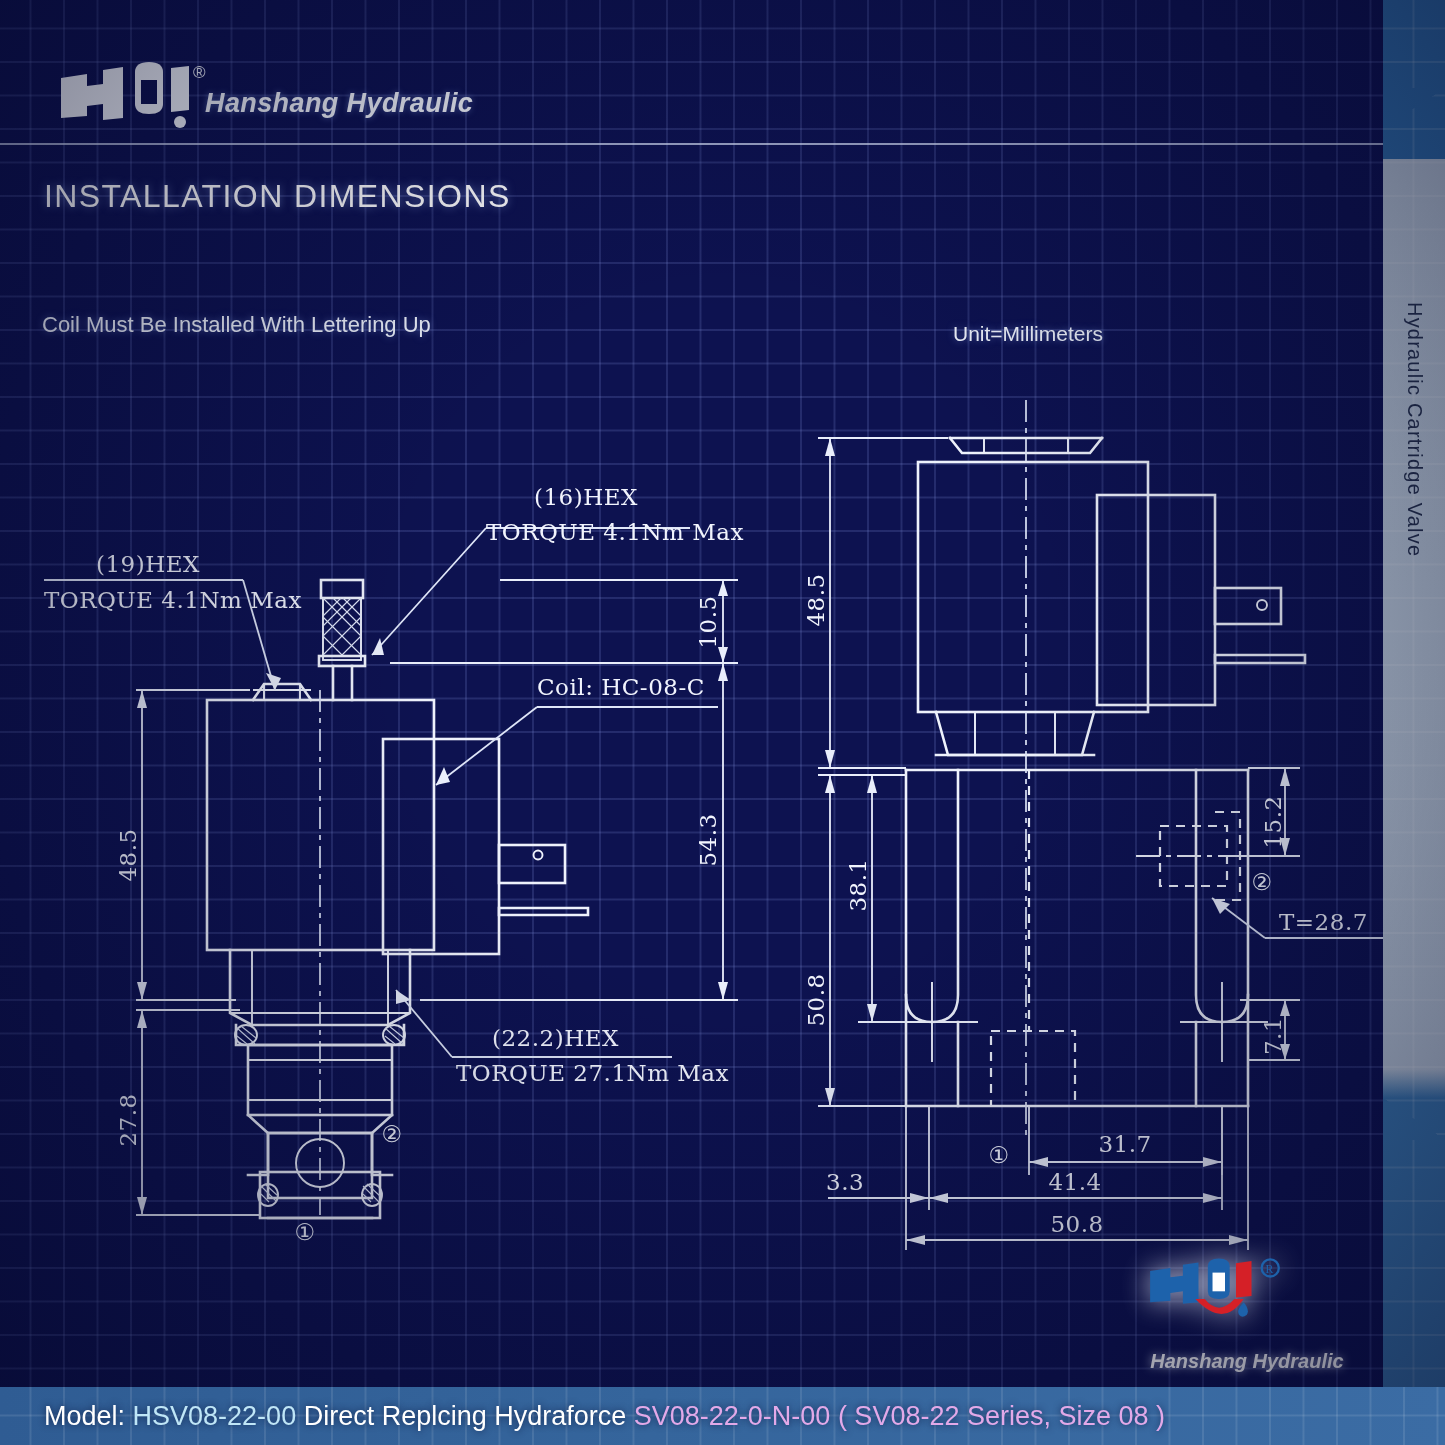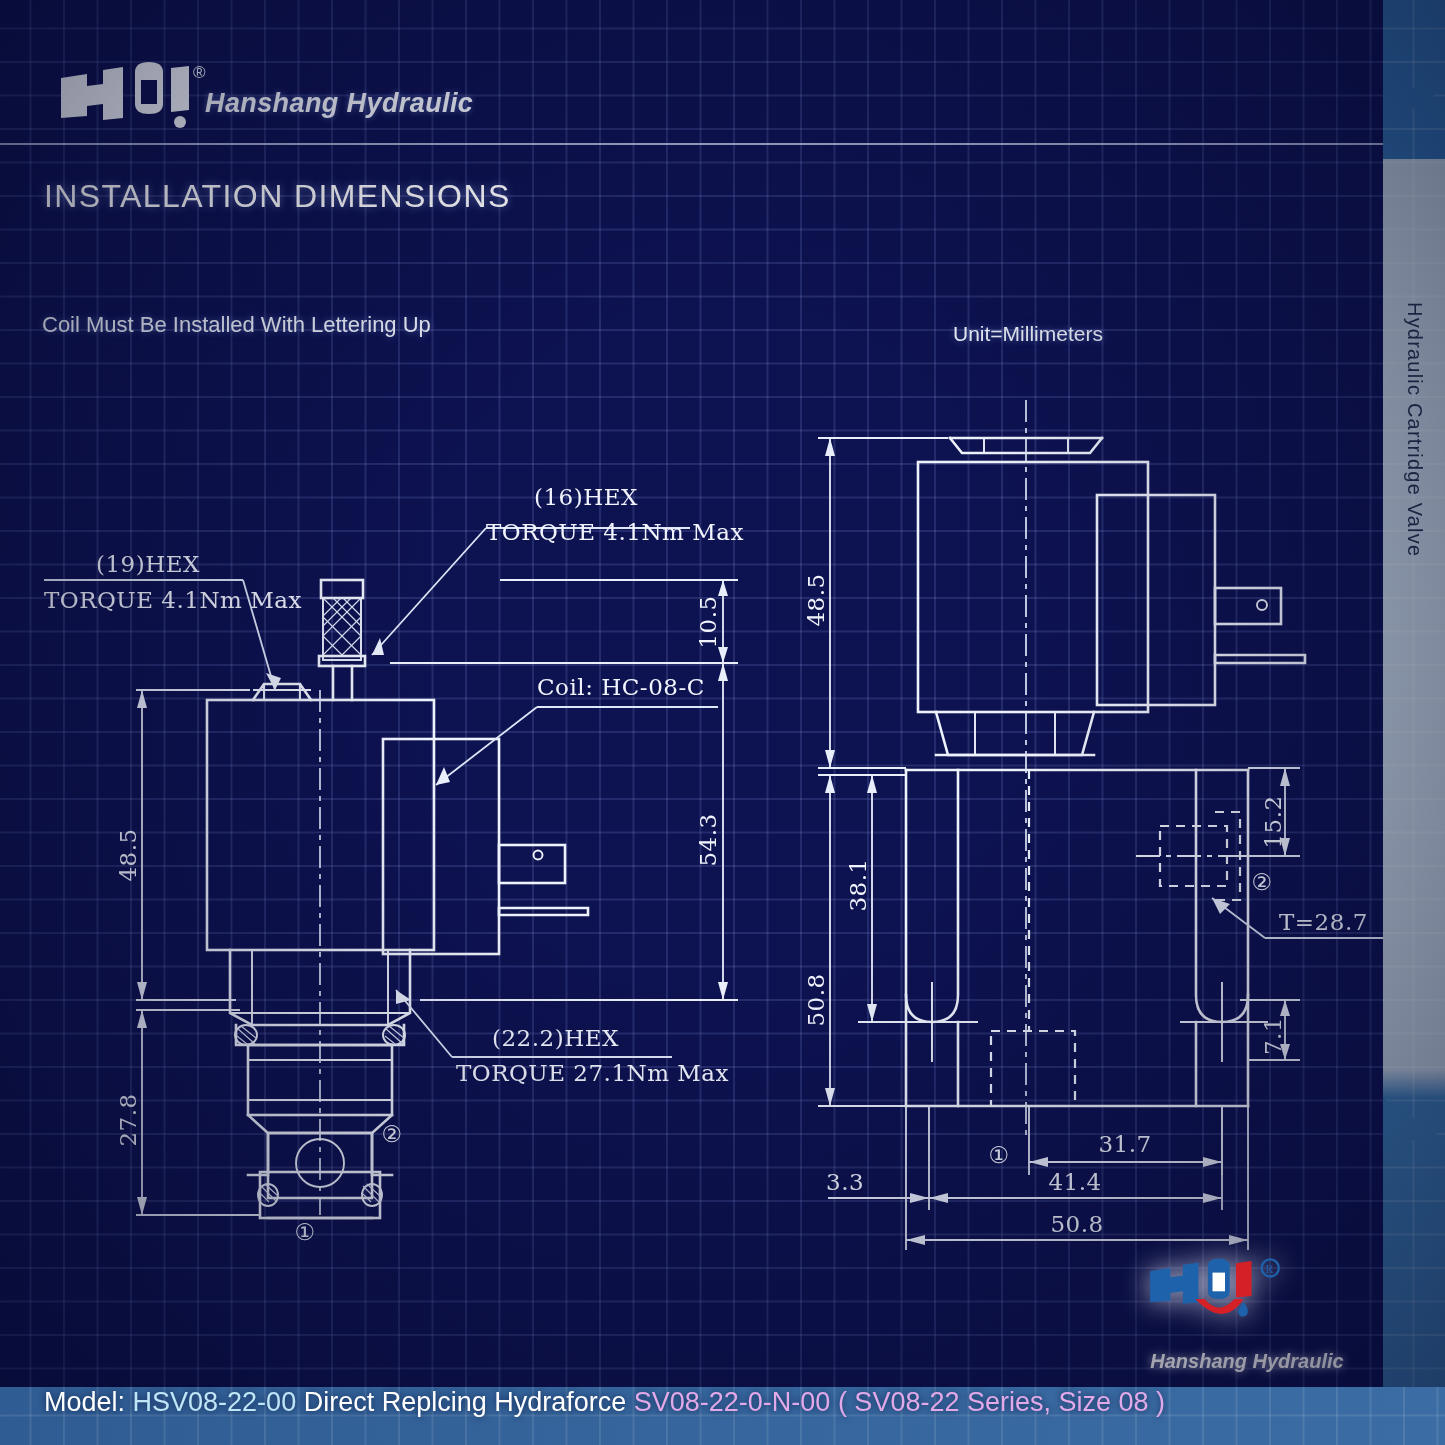--- a/index.html
+++ b/index.html
@@ -86,21 +86,21 @@
   }
   #note-unit{
     position:absolute; left:953px; top:322px;
     font-size:21px; color:#eef2fb;
     text-shadow:0 0 7px rgba(150,180,255,0.5);
   }
   
   #footer{
     position:absolute; left:0; bottom:0; width:1445px; height:58px;
     background:linear-gradient(90deg,#2f5c93 0%, #35659c 45%, #3b6ca4 100%);
-    display:flex; 
+    display:flex; align-items:center;
   }
   #footer .fgrid{
     position:absolute; inset:0;
     background-image:
       linear-gradient(to right, rgba(255,255,255,0.10) 1.5px, transparent 1.5px),
       linear-gradient(to bottom, rgba(255,255,255,0.10) 1.5px, transparent 1.5px);
     background-size:33.5px 33.5px;
     background-position:-4px -6px;
   }
   #footer-text{

